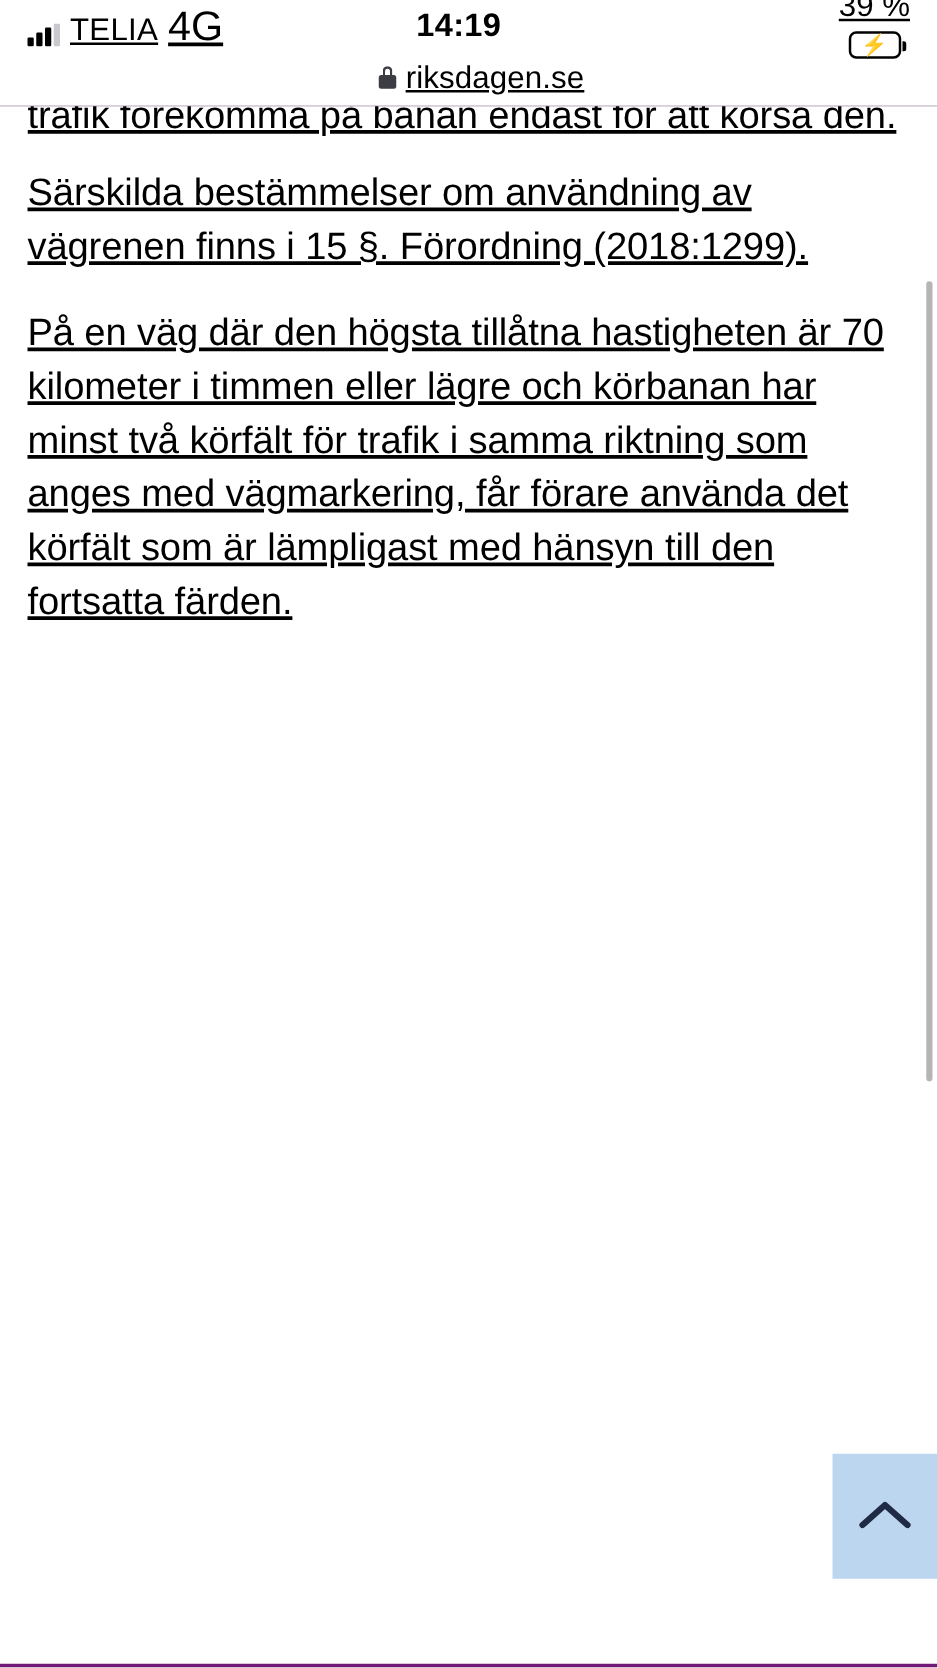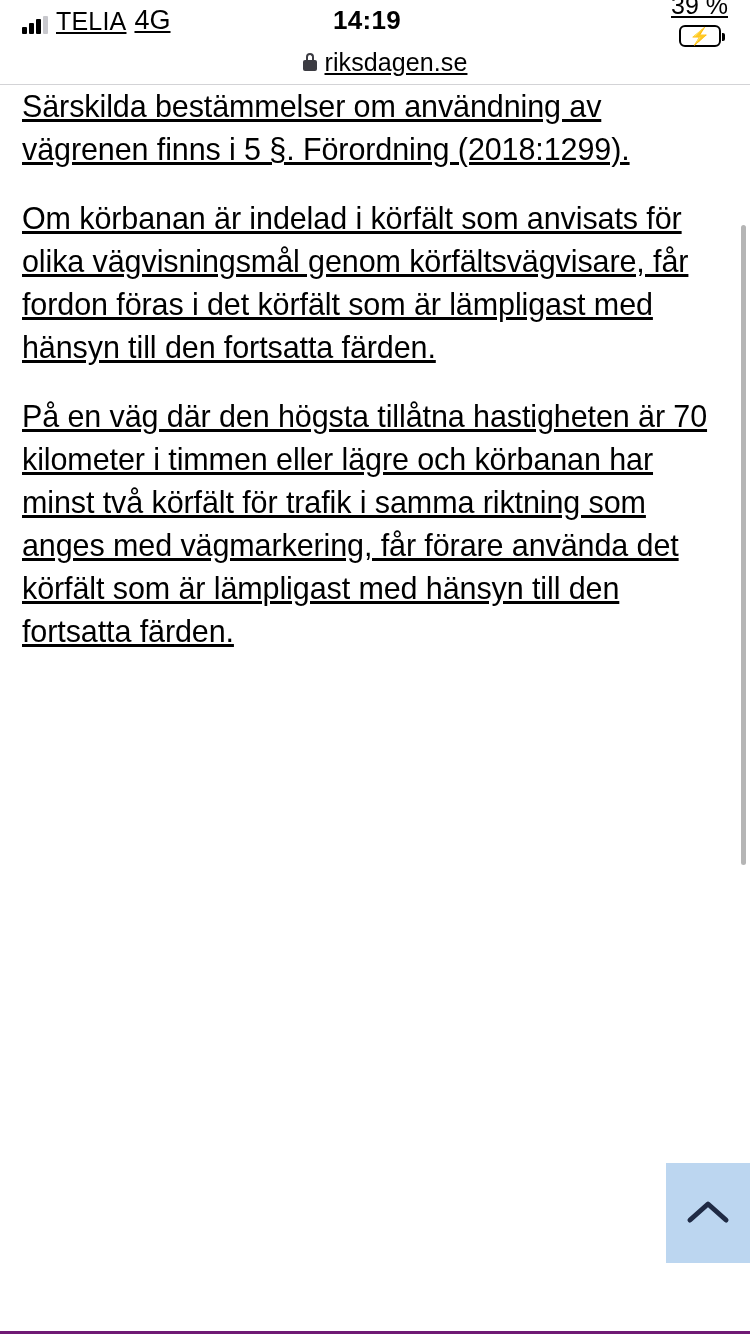--- a/index.html
+++ b/index.html
@@ -50,21 +50,21 @@
   .signal-bars i:nth-child(2) { height: 11px; }
   .signal-bars i:nth-child(3) { height: 15px; }
   .signal-bars i:nth-child(4) { height: 18px; background: #c8c8cd; }
   .carrier {
     font-size: 25px;
     letter-spacing: 0.2px;
     color: #000;
     line-height: 1;
   }
   .netmode {
-    font-size: 27px;
+    font-size: 33px;
     color: #000;
     line-height: 1;
     text-align: right;
   }
   .sb-center {
     position: absolute;
     left: 0; right: 16px;
     text-align: center;
     font-size: 26px;
     font-weight: bold;
@@ -281,25 +281,27 @@
     <span class="lock-icon">
       <span class="shackle"></span>
       <span class="body"></span>
     </span>
     <span class="url-text">riksdagen.se</span>
   </div>
   <div class="urlbar-sep"></div>
 
   <div class="content">
 
-
-    <p>Särskilda bestämmelser om användning av vägrenen finns i 5 §. Förordning (2018:1299).</p>
-
-
-    <p>Om körbanan är indelad i körfält som anvisats för olika vägvisningsmål genom körfältsvägvisare, får fordon föras i det körfält som är lämpligast med hänsyn till den fortsatta färden.</p>
+    <div class="clipped">
+      <p>trafik förekomma på banan endast för att korsa den.</p>
+    </div>
+
+    <p>Särskilda bestämmelser om användning av vägrenen finns i 15 §. Förordning (2018:1299).</p>
+
+
     <p>På en väg där den högsta tillåtna hastigheten är 70 kilometer i timmen eller lägre och körbanan har minst två körfält för trafik i samma riktning som anges med vägmarkering, får förare använda det körfält som är lämpligast med hänsyn till den fortsatta färden.</p>
 
     <div class="scroll-track"></div>
 
     <div class="to-top">
       <span>
         <svg width="44" height="28" viewBox="0 0 44 28">
           <polyline points="4,21 22,5 40,21" fill="none" stroke="#1f2a44" stroke-width="5" stroke-linecap="round" stroke-linejoin="round"></polyline>
         </svg>
       </span>

